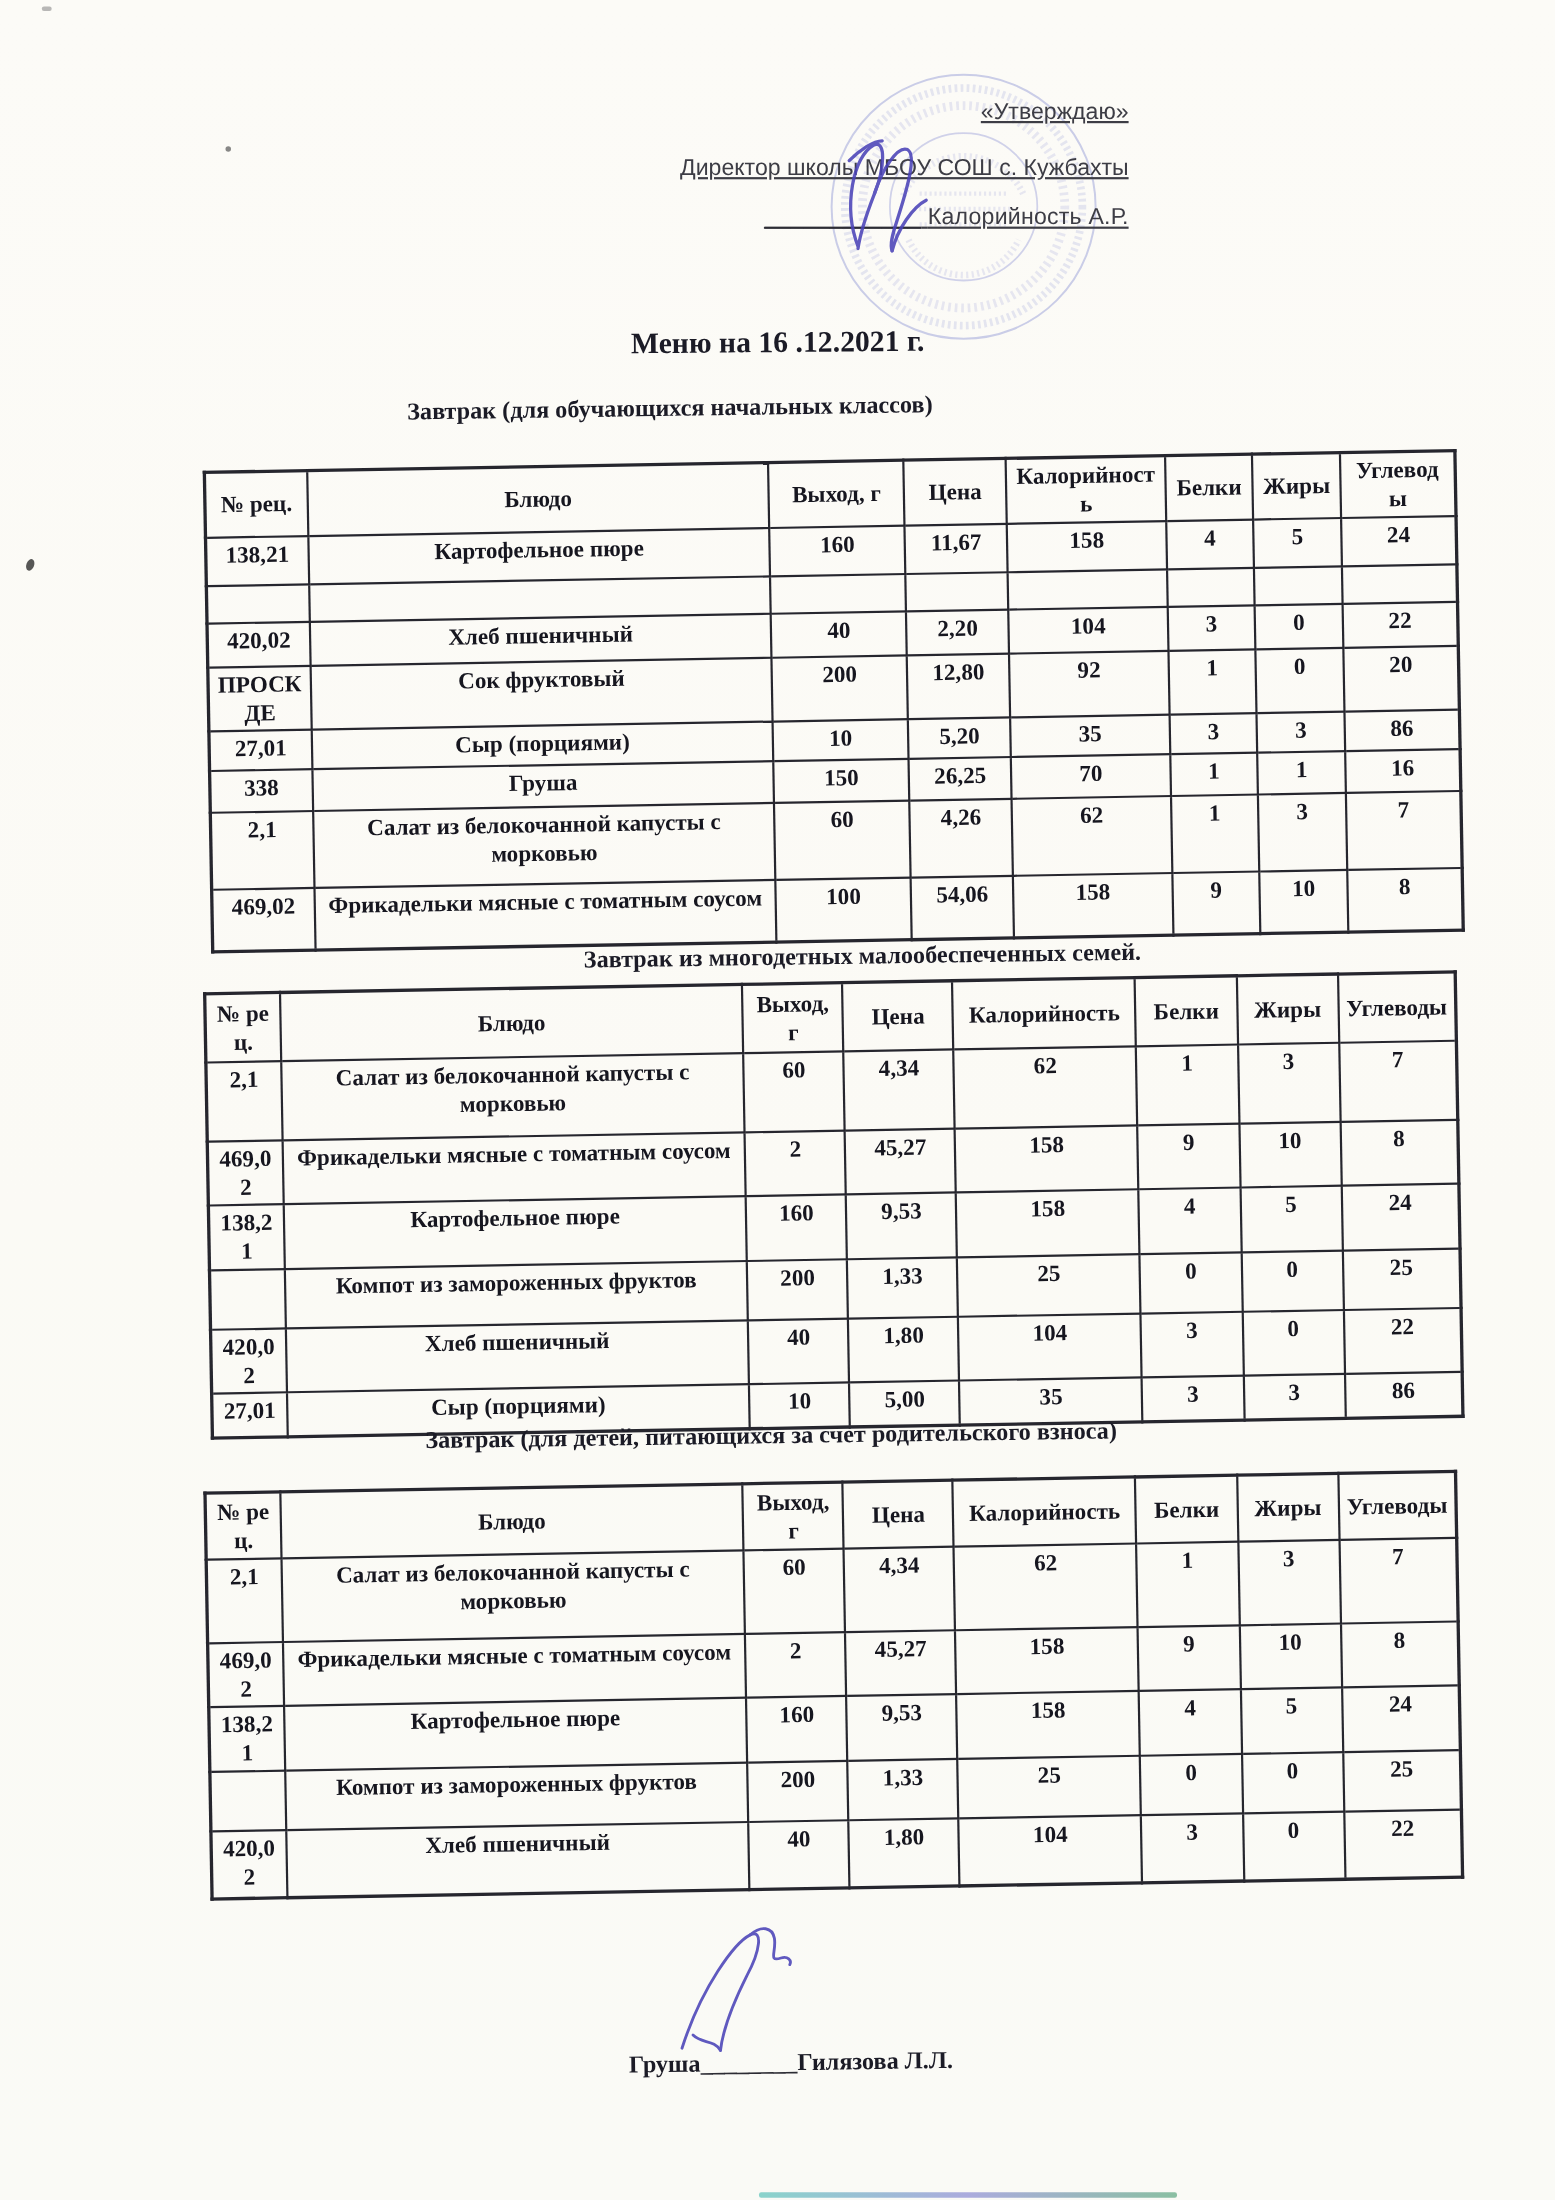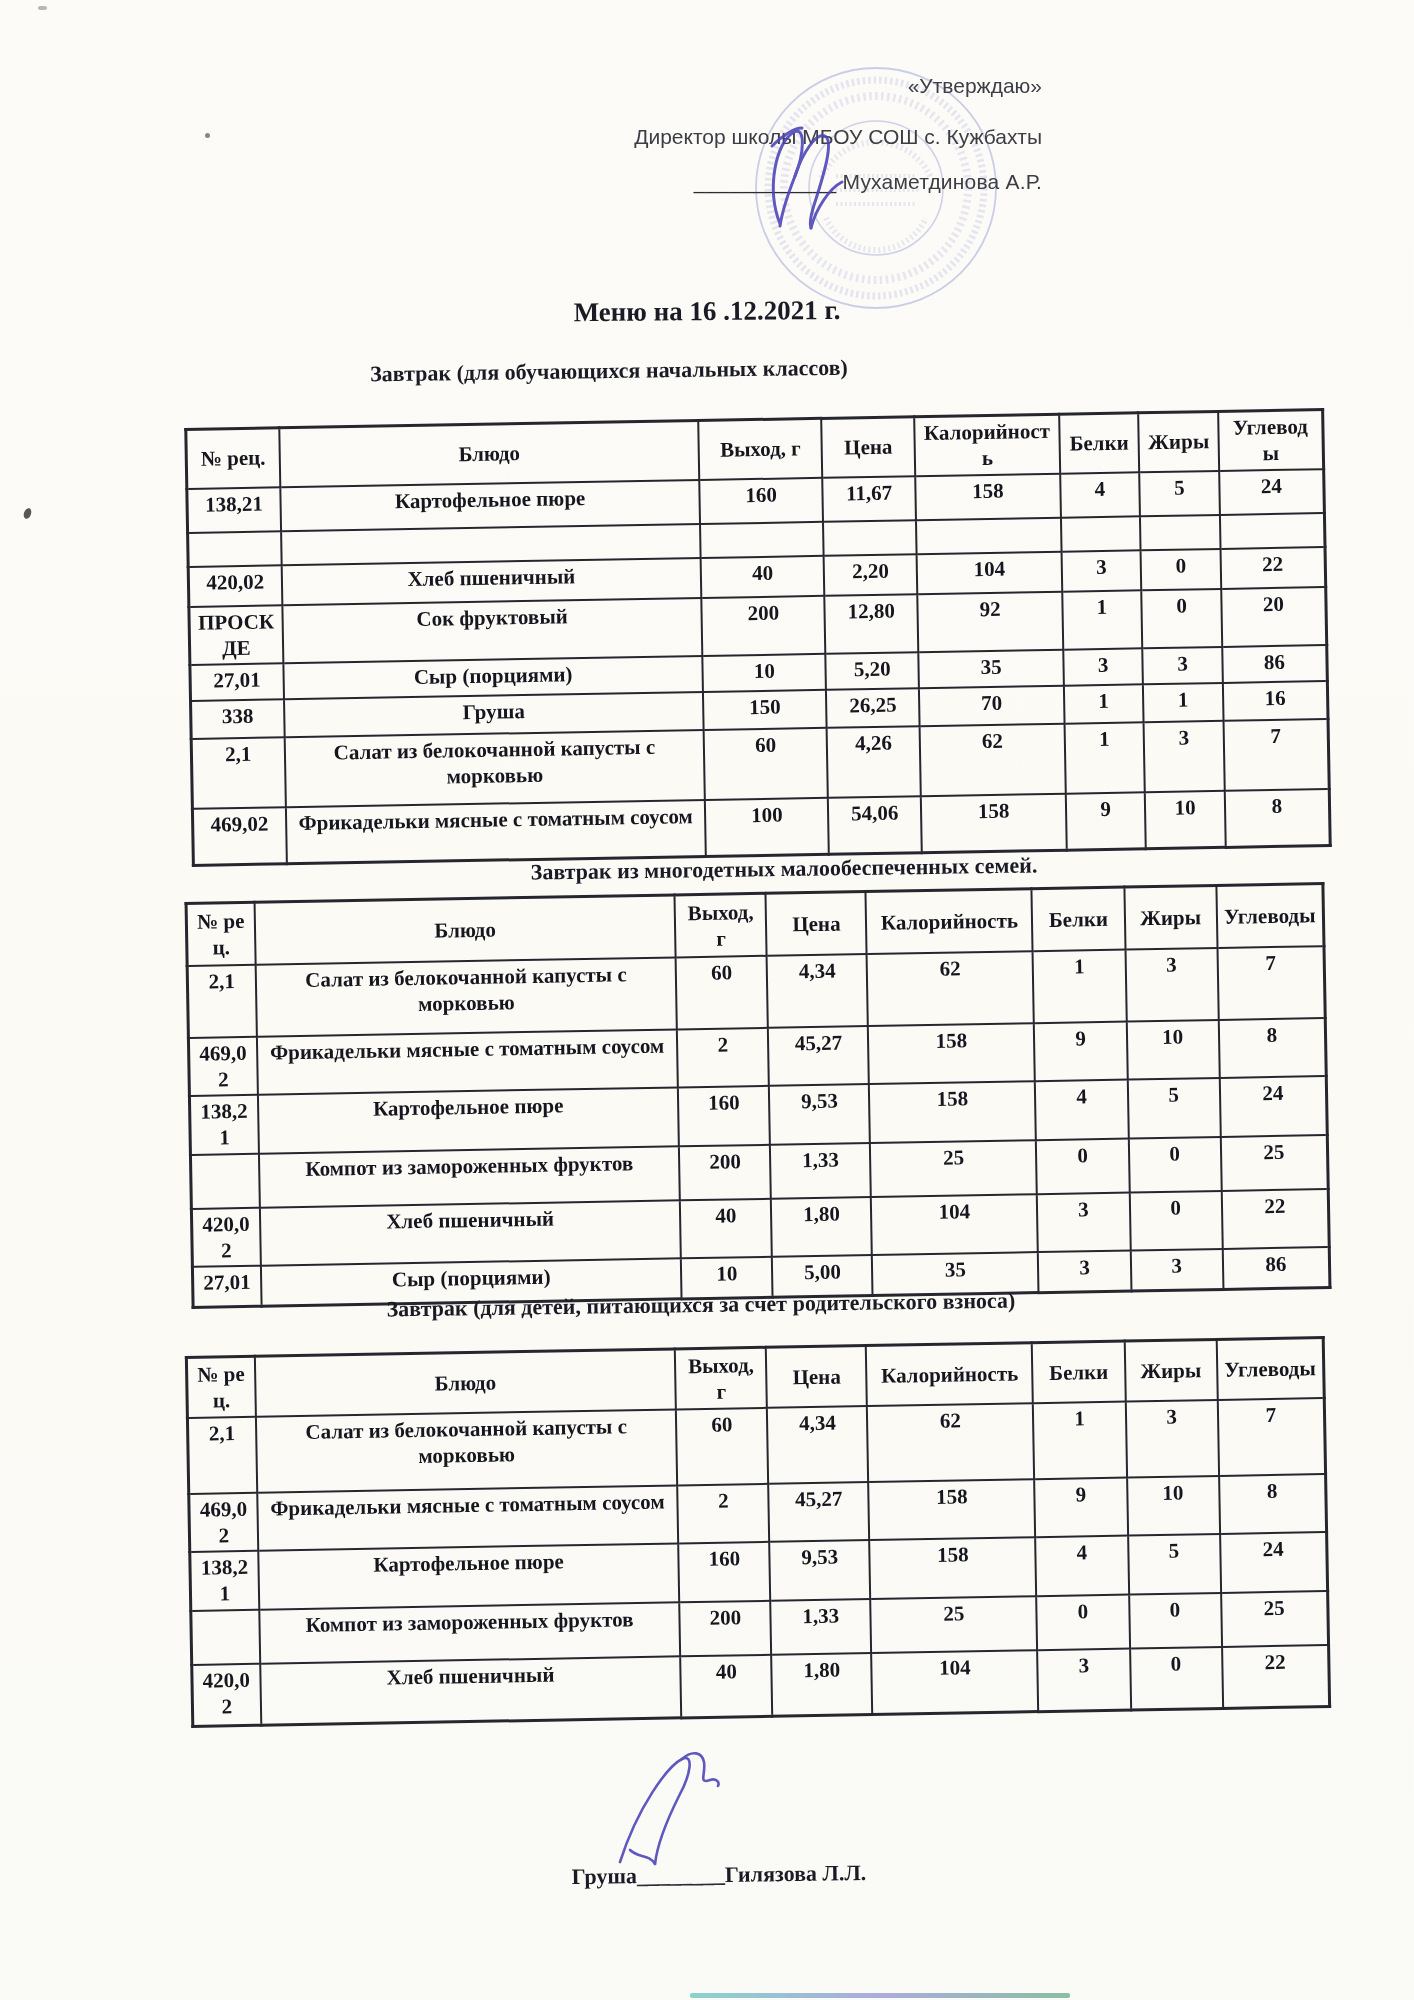--- a/index.html
+++ b/index.html
@@ -8,21 +8,21 @@
     background:linear-gradient(180deg,#fcfbf7 0%,#fbfaf5 55%,#fafaf6 100%);
     font-family:"Liberation Serif", serif;color:#1b1b26;
   }
   .content{position:absolute;left:188px;top:0;width:1142px;}
 
   
   .approve-block{
     position:absolute;top:74px;right:372px;text-align:right;
     font-family:"Liberation Sans", sans-serif;font-size:21px;color:#3d3d45;z-index:3;
   }
-  .approve-block p{margin:0;}
+  .approve-block p{margin:16px;text-decoration:underline;}
   .approve-line{margin-bottom:27px !important;}
   .director-line{margin-bottom:21px !important;}
   .sign-line{letter-spacing:.2px;}
   .sign-blank{color:#2c2c34;}
 
   
   .stamp{position:absolute;left:726px;top:58px;z-index:1;opacity:.85;}
   
   .dir-sign{position:absolute;left:742px;top:116px;z-index:4;}
   
@@ -91,21 +91,21 @@
       <path d="M38,108 C24,72 34,26 52,16 C64,10 62,38 53,60 C46,78 40,96 38,110"></path>
       <path d="M53,60 C60,38 74,16 83,20 C92,25 82,58 73,86 C69,98 67,106 69,112"></path>
       <path d="M69,112 C74,92 88,72 100,66"></path>
       <path d="M30,30 C40,20 52,12 60,12"></path>
     </g>
   </svg>
 
   <div class="approve-block">
     <p class="approve-line">«Утверждаю»</p>
     <p class="director-line">Директор школы МБОУ СОШ с. Кужбахты</p>
-    <p class="sign-line"><span class="sign-blank">____________</span> <span>Мухаметдинова А.Р.</span></p>
+    <p class="sign-line"><span class="sign-blank">____________</span> <span>Калорийность А.Р.</span></p>
   </div>
 
   <div class="content">
     <div class="doc-title">Меню на 16 .12.2021 г.</div>
 
     <div class="caption caption-1">Завтрак (для обучающихся  начальных классов)</div>
     <table class="menu table-1">
         <colgroup>
           <col style="width: 8.2%;">
           <col style="width: 36.9%;">

